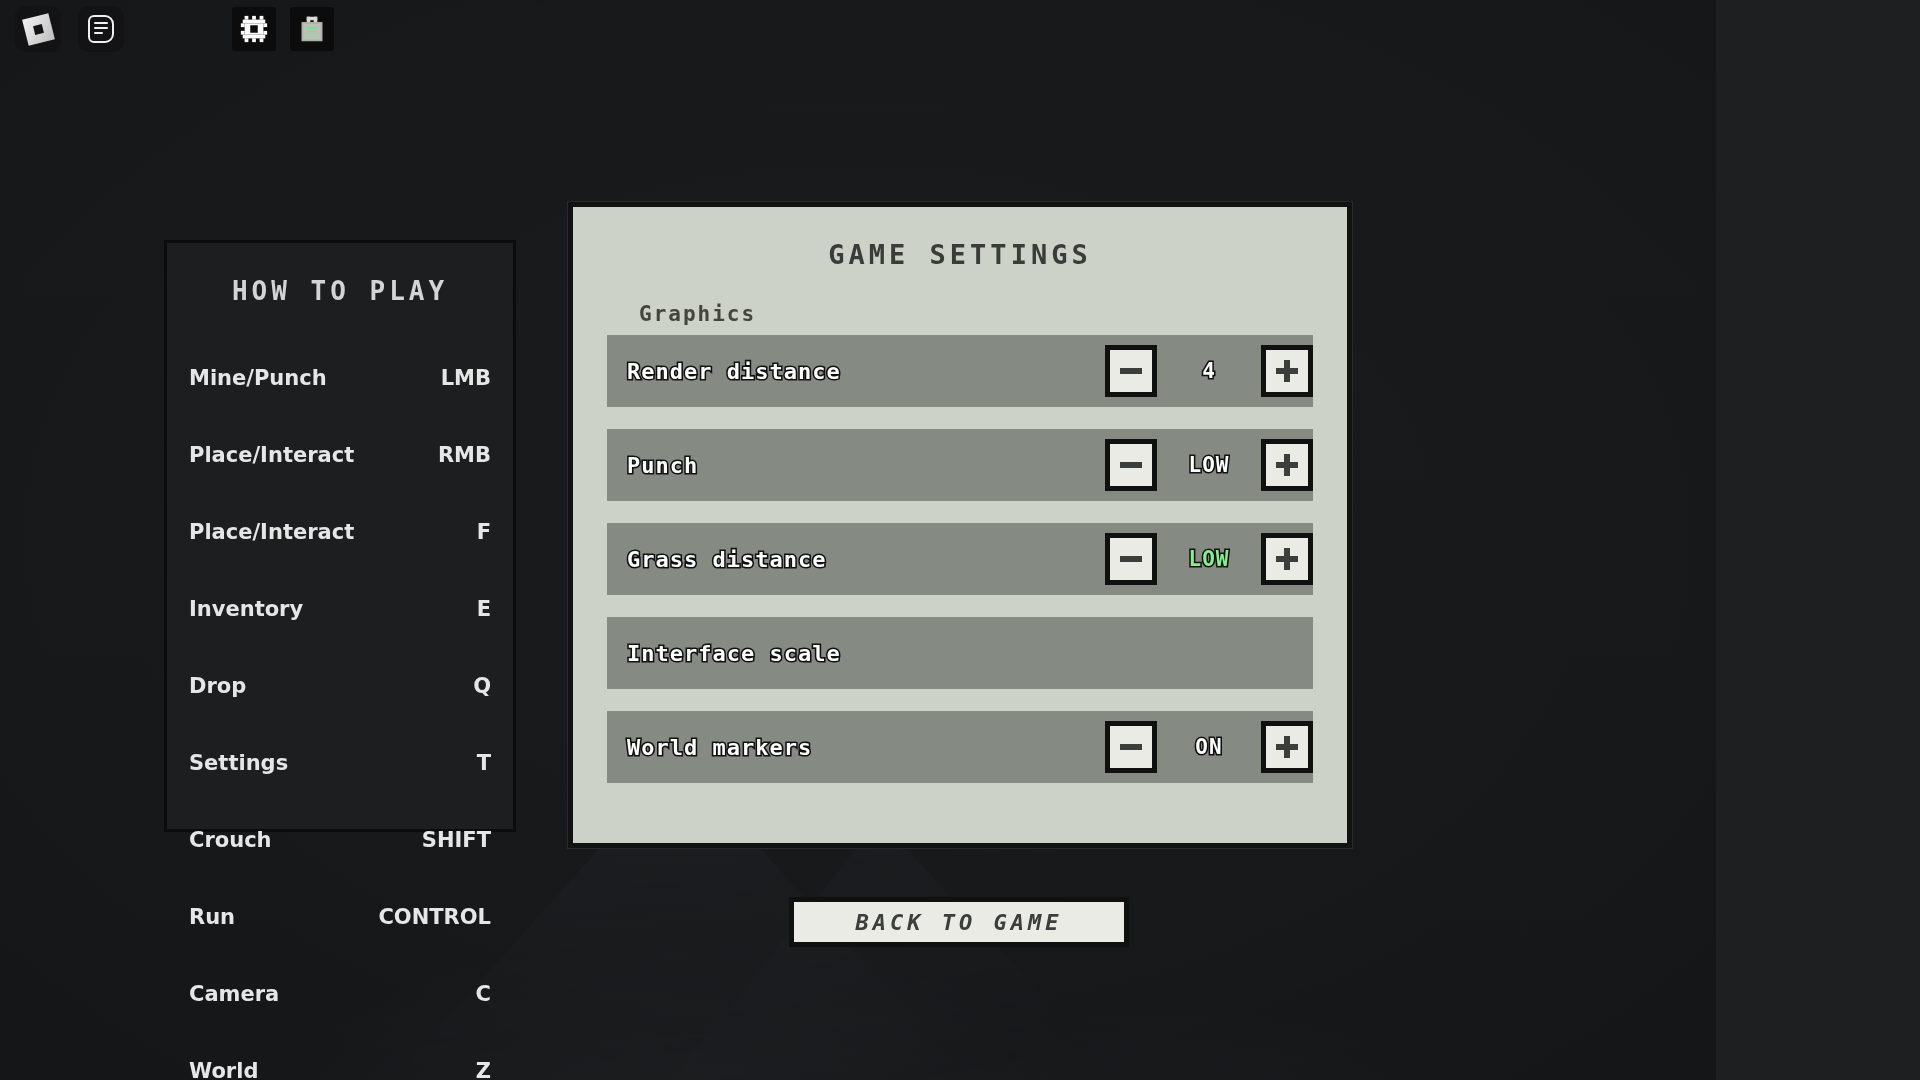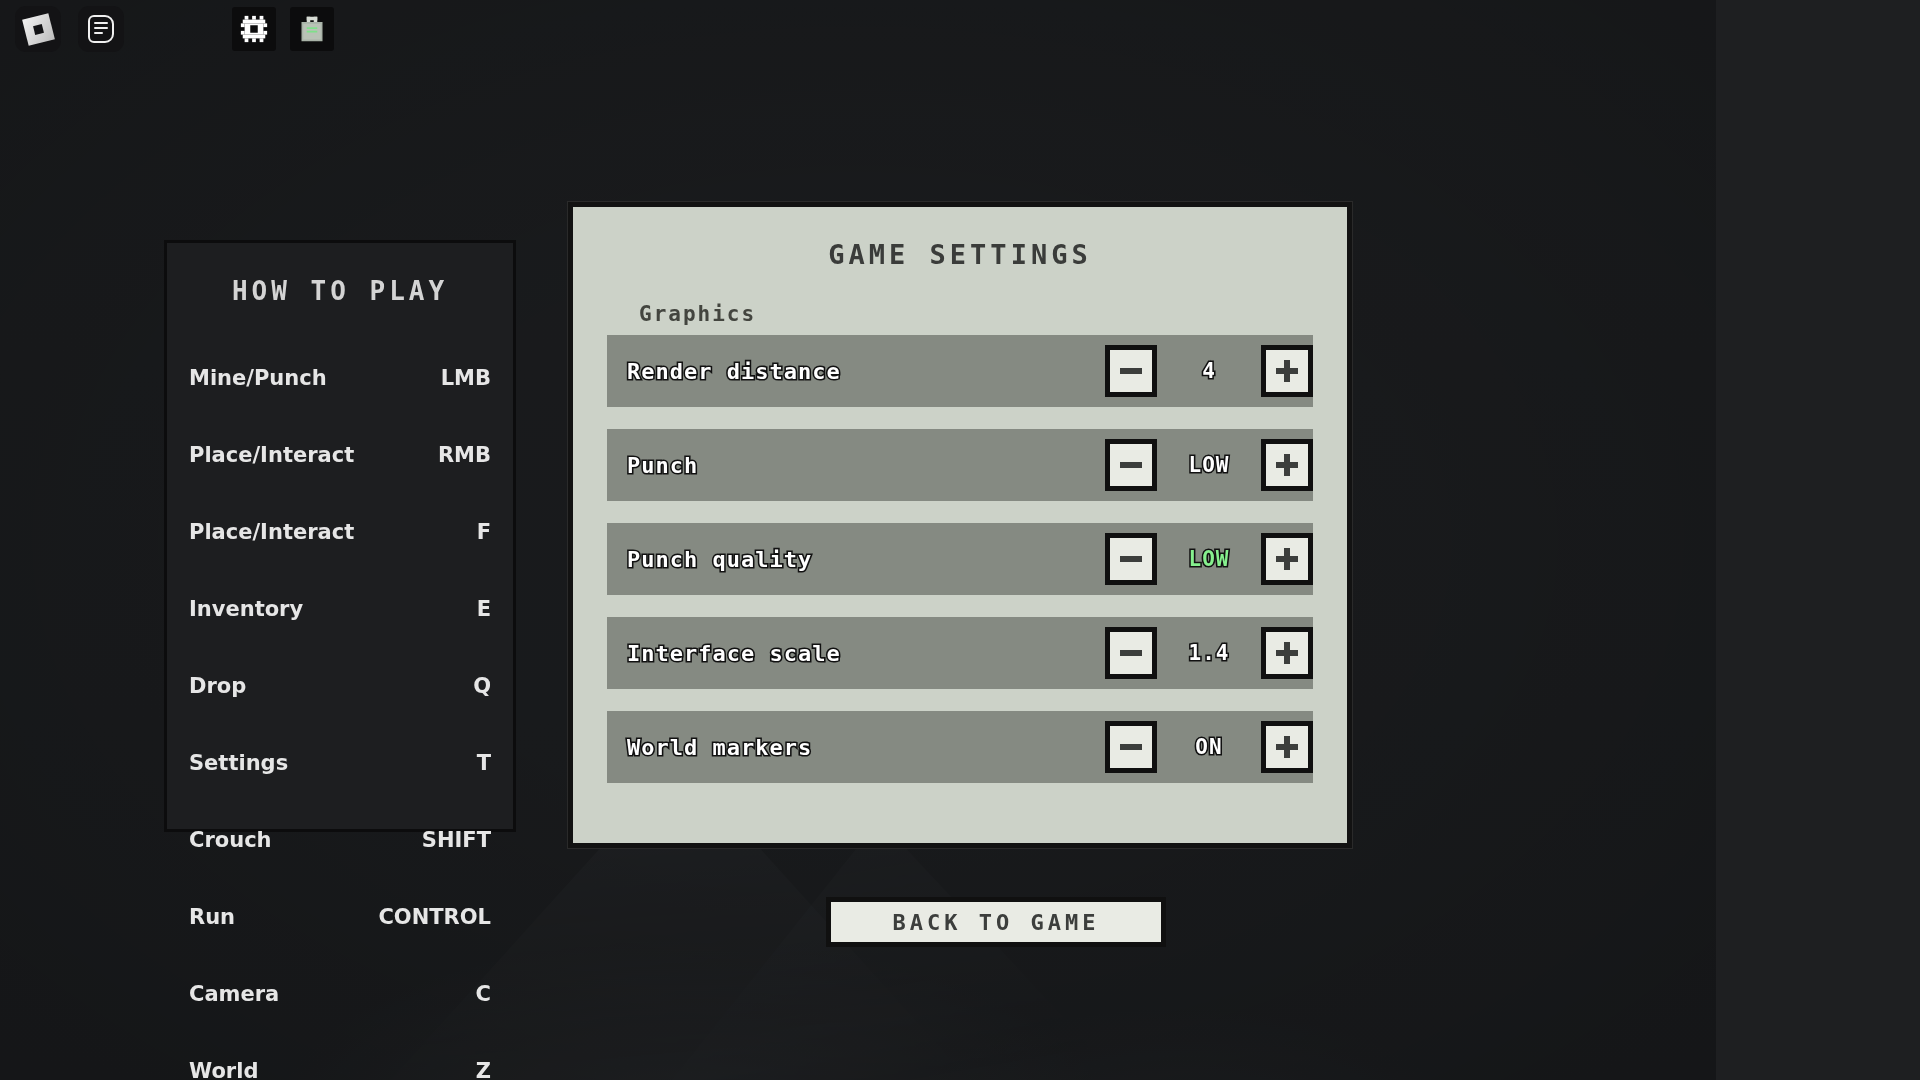--- a/index.html
+++ b/index.html
@@ -263,30 +263,31 @@
     letter-spacing: 1px;
     color: #ffffff;
     -webkit-text-stroke: 3.2px #111;
     paint-order: stroke fill;
   }
   .srow-value.accent { color: #86f08e; }
 
   
   #back-btn {
     position: absolute;
-    left: 826px;
+    left: 789px;
     top: 897px;
     width: 340px;
     height: 50px;
     background: #e9ebe4;
     border: 5px solid #101010;
     display: flex;
     align-items: center;
     justify-content: center;
     cursor: pointer;
+    font-style: italic;
   }
   #back-btn span {
     font-family: "DejaVu Sans Mono", monospace;
     font-size: 22px;
     font-weight: bold;
     letter-spacing: 4px;
     color: #3c3e3c;
   }
 </style>
 </head>
@@ -425,42 +426,33 @@
             <div class="step-btn step-minus">
               <i></i>
             </div>
             <div class="srow-value">LOW</div>
             <div class="step-btn step-plus">
               <i></i>
             </div>
           </div>
         </div>
         <div class="srow">
-          <div class="srow-label">Punch quality</div>
+          <div class="srow-label">Grass distance</div>
           <div class="srow-ctrl">
             <div class="step-btn step-minus">
               <i></i>
             </div>
             <div class="srow-value accent">LOW</div>
             <div class="step-btn step-plus">
               <i></i>
             </div>
           </div>
         </div>
         <div class="srow">
           <div class="srow-label">Interface scale</div>
-          <div class="srow-ctrl">
-            <div class="step-btn step-minus">
-              <i></i>
-            </div>
-            <div class="srow-value">1.4</div>
-            <div class="step-btn step-plus">
-              <i></i>
-            </div>
-          </div>
         </div>
         <div class="srow">
           <div class="srow-label">World markers</div>
           <div class="srow-ctrl">
             <div class="step-btn step-minus">
               <i></i>
             </div>
             <div class="srow-value">ON</div>
             <div class="step-btn step-plus">
               <i></i>

